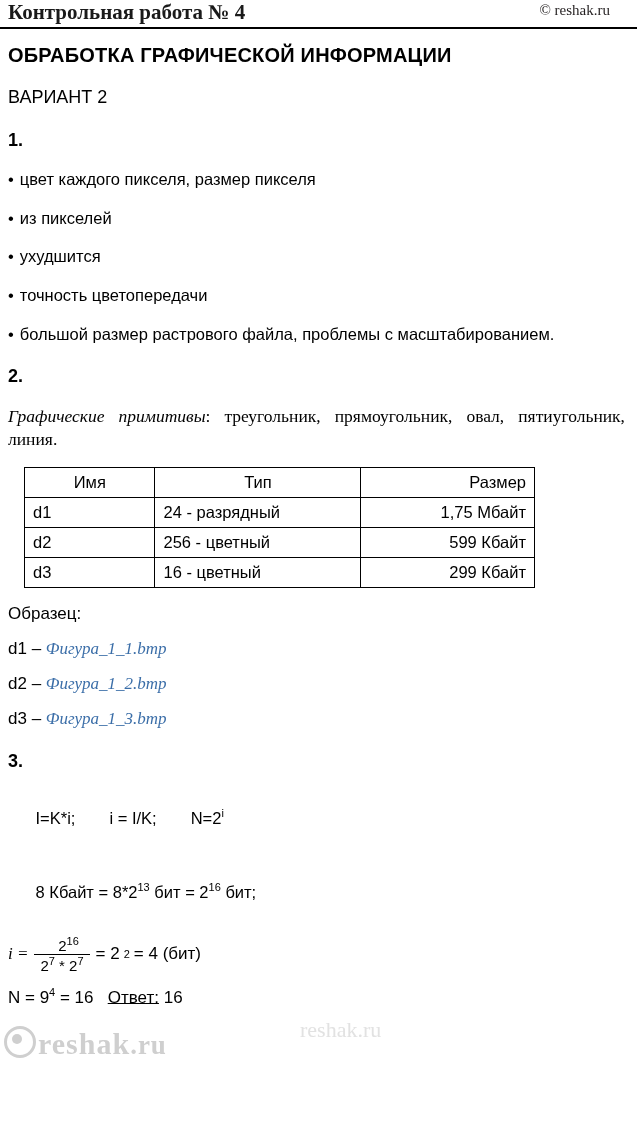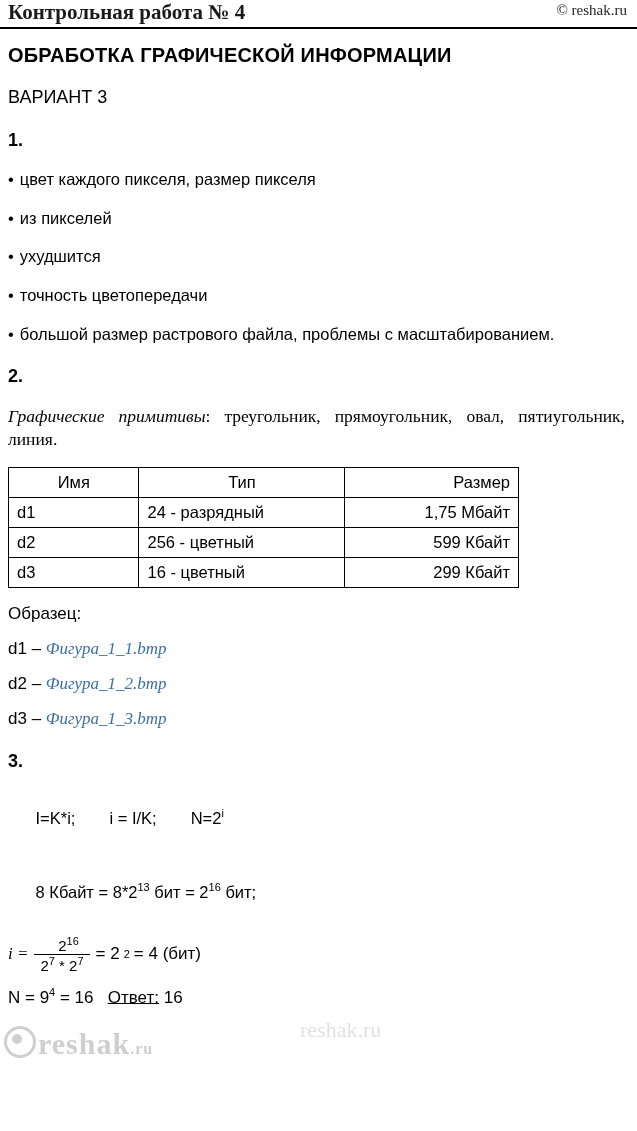--- a/index.html
+++ b/index.html
@@ -28,21 +28,21 @@
     left: 8px;
     top: 0px;
     font-family: "Liberation Serif", serif;
     font-weight: bold;
     font-size: 21px;
     color: #1a1a1a;
     white-space: nowrap;
   }
   .hdr-copyright {
     position: absolute;
-    right: 10px;
+    right: 27px;
     top: 2px;
     font-family: "Liberation Serif", serif;
     font-size: 15px;
     color: #231f20;
     white-space: nowrap;
     margin-left: 28px;
   }
   .rule {
     position: absolute;
     left: 0; right: 0;
@@ -82,21 +82,21 @@
     font-family: "Liberation Serif", serif;
     font-size: 17.5px;
     margin: 18px 0 0 0;
     text-align: justify;
     text-align-last: left;
     line-height: 1.3;
   }
   .para-italic i { }
   table.data {
     border-collapse: collapse;
-    margin: 16px 0 0 0;
+    margin: 16px 0 0 16px;
     width: 511px;
     font-size: 16.5px;
   }
   table.data td, table.data th {
     border: 1px solid #000;
     padding: 5px 8px;
     text-align: left;
     font-weight: normal;
   }
   table.data thead th { text-align: center; }
@@ -151,21 +151,21 @@
     position: absolute;
     left: 4px;
     bottom: 70px;
     font-family: "Liberation Serif", serif;
     font-size: 30px;
     color: #cfcfcf;
     font-weight: bold;
     letter-spacing: 1px;
     user-select: none;
   }
-  .watermark .dotcom { font-size: 16px; text-align: right; }
+  .watermark .dotcom { font-size: 27px; text-align: right; }
   .wm-circle {
     display: inline-block;
     width: 26px; height: 26px;
     border: 3px solid #cfcfcf;
     border-radius: 50%;
     position: relative;
     vertical-align: -4px;
     margin-right: 2px;
   }
   .wm-circle::after {
@@ -194,21 +194,21 @@
   <div class="header-row">
     <div class="hdr-title">Контрольная работа № 4</div>
     <div class="hdr-copyright">© reshak.ru</div>
     <div class="rule"></div>
   </div>
 
   <div class="content">
 
     <div class="h-main">ОБРАБОТКА ГРАФИЧЕСКОЙ ИНФОРМАЦИИ</div>
 
-    <div class="variant">ВАРИАНТ 3</div>
+    <div class="variant">ВАРИАНТ 2</div>
 
     <div class="num">1.</div>
 
     <div class="bullet">
       <span class="b-dot">•</span><span>цвет каждого пикселя, размер пикселя</span>
     </div>
     <div class="bullet">
       <span class="b-dot">•</span><span>из пикселей</span>
     </div>
     <div class="bullet">

